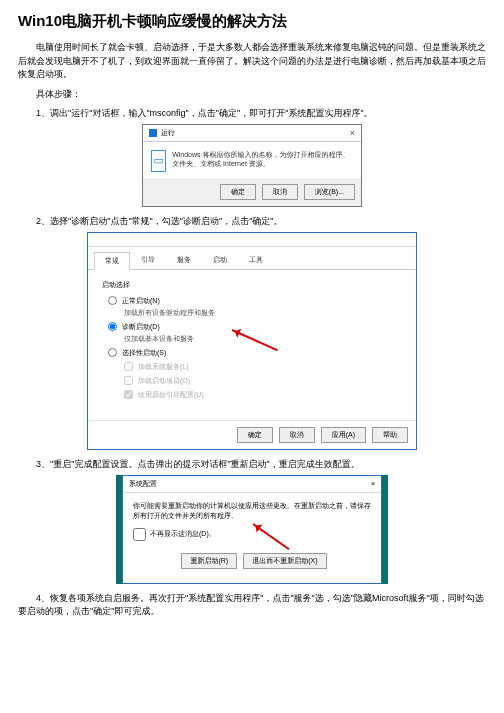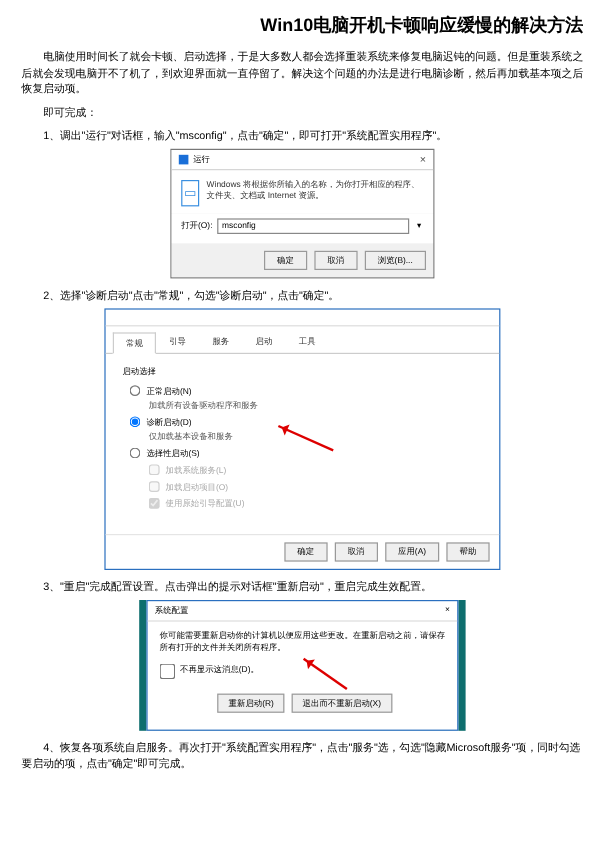--- a/index.html
+++ b/index.html
@@ -7,21 +7,21 @@
     width: 504px;
     height: 713px;
     background: #fff;
     font-family: "Microsoft YaHei", "SimSun", sans-serif;
     font-size: 9px;
     color: #000;
     padding: 12px 18px;
     overflow: hidden;
   }
   h1 {
-    text-align: right;
+    text-align: left;
     font-size: 15px;
     font-weight: bold;
     margin-bottom: 10px;
   }
   .para {
     font-size: 9px;
     line-height: 1.5;
     text-indent: 2em;
     margin-bottom: 6px;
   }
@@ -185,39 +185,34 @@
     border-right-color:#d00;
   }
 </style>
 </head>
 <body>
 
 <h1>Win10电脑开机卡顿响应缓慢的解决方法</h1>
 
 <p class="para">电脑使用时间长了就会卡顿、启动选择，于是大多数人都会选择重装系统来修复电脑迟钝的问题。但是重装系统之后就会发现电脑开不了机了，到欢迎界面就一直停留了。解决这个问题的办法是进行电脑诊断，然后再加载基本项之后恢复启动项。</p>
 
-<p class="step-head">即可完成：</p>
+<p class="step-head">具体步骤：</p>
 
 <p class="step">1、调出"运行"对话框，输入"msconfig"，点击"确定"，即可打开"系统配置实用程序"。</p>
 
 <div class="img-wrap">
   <div class="dlg-run">
     <div class="dlg-title">
       <span class="sq"></span>
       <span>运行</span>
       <span class="x">×</span>
     </div>
     <div class="dlg-body1">
       <div class="run-icon">▭</div>
       <div class="txt">Windows 将根据你所输入的名称，为你打开相应的程序、文件夹、文档或 Internet 资源。</div>
-    </div>
-    <div class="dlg-row">
-      <label>打开(O):</label>
-      <input type="text" value="msconfig" style="">
-      <span class="dd">▾</span>
     </div>
     <div class="dlg-btns">
       <button class="btn">确定</button>
       <button class="btn">取消</button>
       <button class="btn">浏览(B)...</button>
     </div>
   </div>
 </div>
 
 <p class="step">2、选择"诊断启动"点击"常规"，勾选"诊断启动"，点击"确定"。</p>

